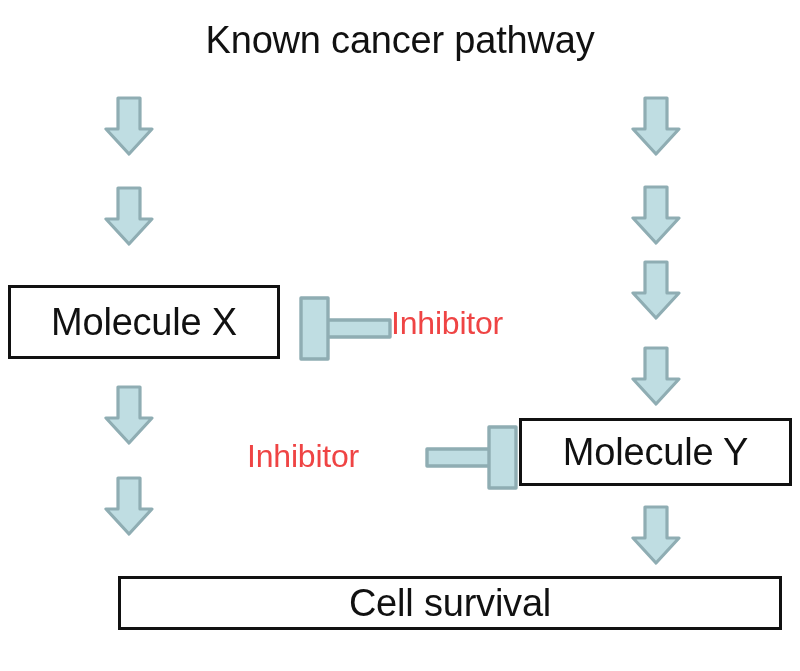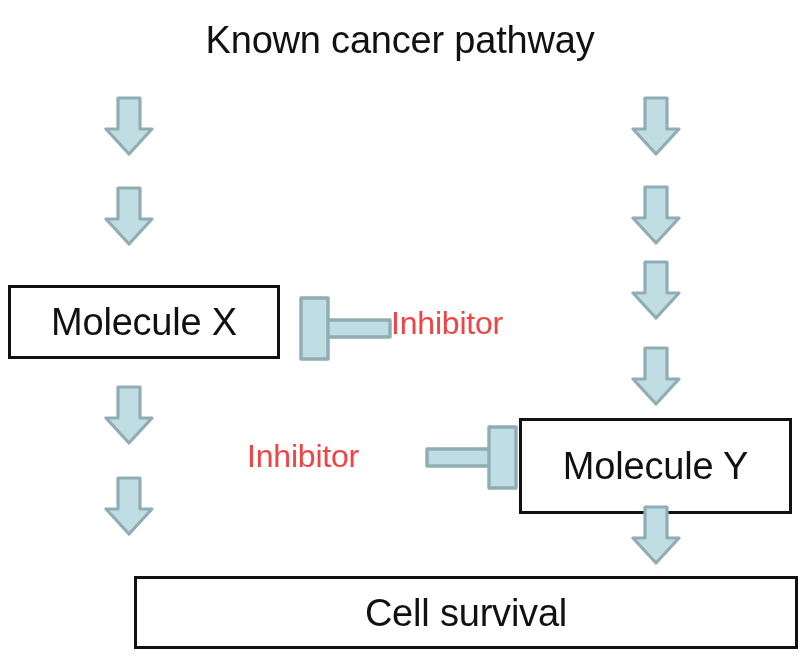--- a/index.html
+++ b/index.html
@@ -46,22 +46,22 @@
   }
   .node-box .node-label {
     font-size: 38px;
     line-height: 42px;
     color: #111111;
     white-space: nowrap;
     letter-spacing: -0.2px;
   }
 
   #box-molecule-x { left: 8px;   top: 285px; width: 272px; height: 74px; justify-content: center; }
-  #box-molecule-y { left: 519px; top: 418px; width: 273px; height: 96px; }
-  #box-cell-survival { left: 118px; top: 576px; width: 664px; height: 73px; margin-left: 16px; }
+  #box-molecule-y { left: 519px; top: 418px; width: 273px; height: 68px; }
+  #box-cell-survival { left: 118px; top: 576px; width: 664px; height: 54px; }
 
   
   .arrow-down {
     position: absolute;
     width: 50px;
     height: 60px;
   }
   .arrow-down svg { display: block; width: 100%; height: 100%; }
 
   

